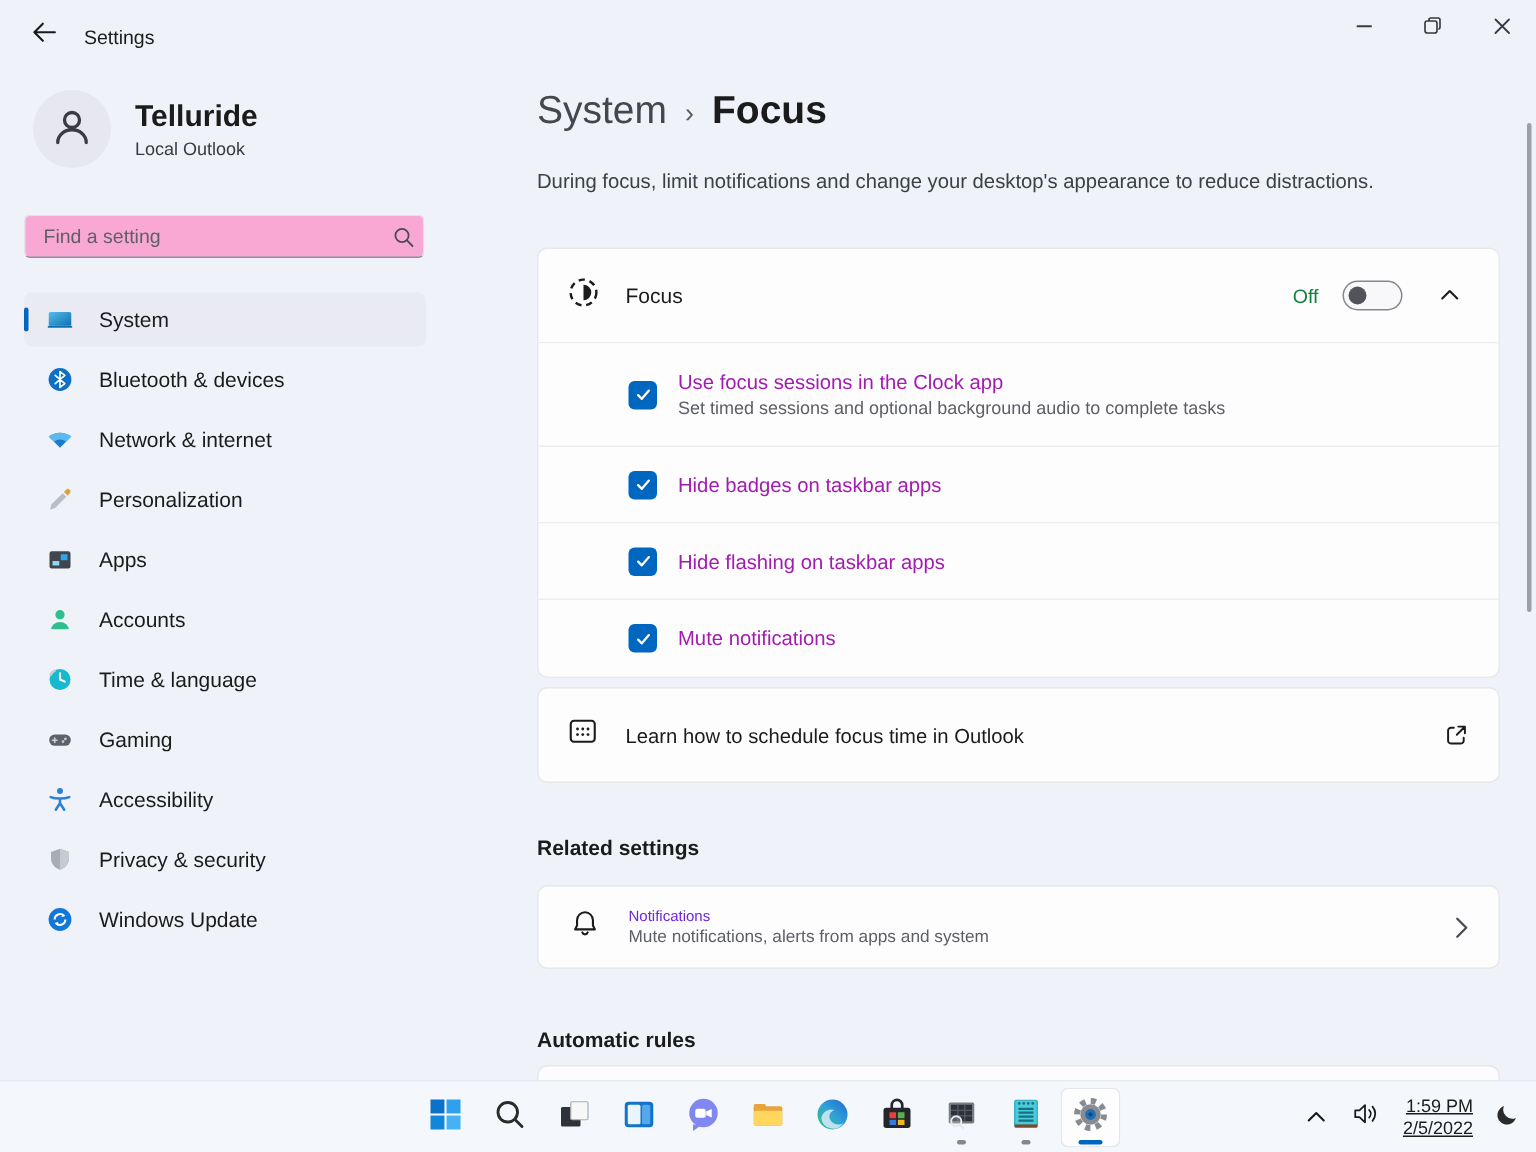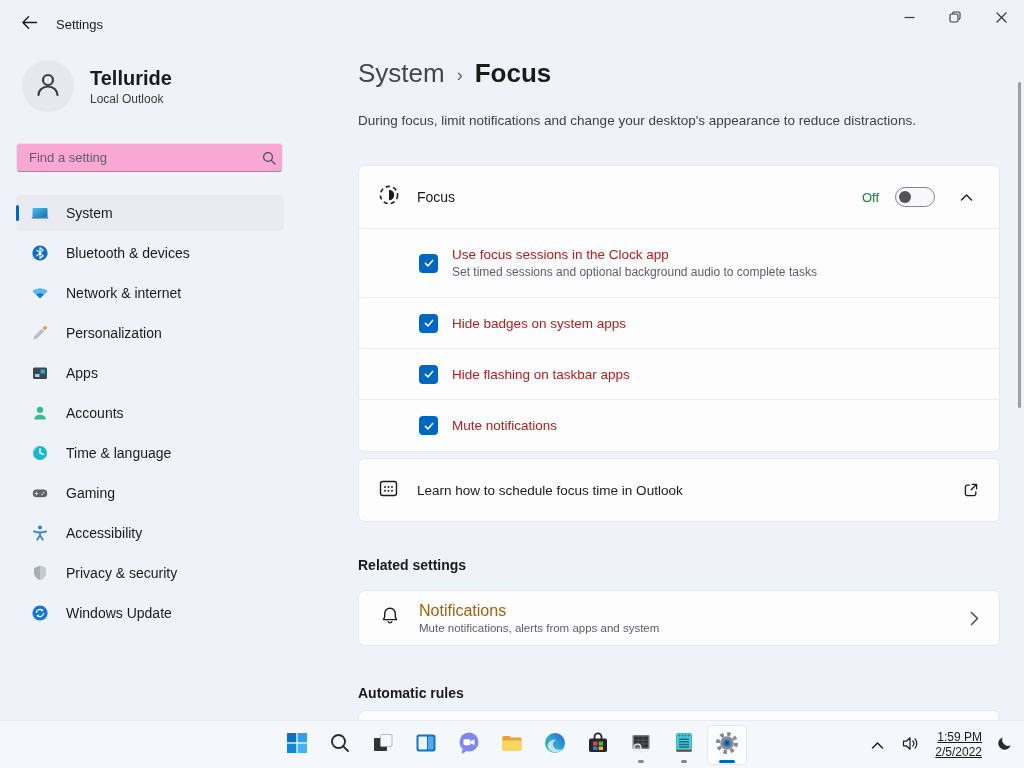--- a/index.html
+++ b/index.html
@@ -53,36 +53,36 @@
   .toggle-state { font-size:13px; color:#15803d; }
   .toggle { width:40px; height:20px; border:1px solid #86868C; border-radius:10px; background:#F8F8FA; position:relative; cursor:pointer; }
   .toggle-knob { position:absolute; left:3px; top:3px; width:12px; height:12px; border-radius:50%; background:#53535A; }
   .expander { width:30px; height:30px; display:flex; align-items:center; justify-content:center; border-radius:4px; cursor:pointer; }
 
   .option-row { padding-left:60px; }
   .option-row.tall { height:69px; }
   .option-row.short { height:51px; }
   .checkbox { width:19px; height:19px; border-radius:4px; background:#0067C0; display:flex; align-items:center; justify-content:center; flex:none; cursor:pointer; }
   .option-texts { margin-left:14px; display:flex; flex-direction:column; gap:3px; }
-  .option-label { font-size:13.5px; color:#b91c1c; }
+  .option-label { font-size:13.5px; color:#a21caf; }
   .option-desc { font-size:12px; color:#5d5f66; }
 
   #outlook-card { top:410px; }
   .outlook-row { height:62px; padding:0 20px 0 19px; cursor:pointer; }
   .outlook-label { font-size:13.5px; margin-left:18px; }
   .row-action { margin-left:auto; display:flex; align-items:center; }
 
   .section-heading { position:absolute; left:0; font-size:14px; font-weight:700; color:#1b1b1b; }
   #related-heading { top:509px; }
   #auto-heading { top:637px; }
 
   #notif-card { top:542px; }
   .notif-row { height:54px; padding:0 20px 0 20px; cursor:pointer; }
   .notif-texts { margin-left:18px; display:flex; flex-direction:column; gap:2px; }
-  .notif-title { font-size:16px; color:#a16207; }
+  .notif-title { font-size:10px; color:#6d28d9; }
   .notif-desc { font-size:11.5px; color:#5d5f66; }
 
   #stub-card { top:662px; height:40px; }
 
   .scrollbar-thumb { position:absolute; right:3px; top:82px; width:3px; height:326px; background:#9aa0a8; border-radius:2px; cursor:pointer; }
 
   
   .taskbar { position:absolute; left:0; right:0; bottom:0; height:48px; background:#F4F7FC; border-top:1px solid #E7EAF0; }
   .tb-center { position:absolute; left:50%; top:0; height:48px; transform:translateX(-50%); display:flex; align-items:center; gap:3px; }
   .tb-btn { width:40px; height:40px; border-radius:5px; display:flex; align-items:center; justify-content:center; position:relative; cursor:pointer; }
@@ -328,21 +328,21 @@
         </span>
       </div>
 
       <div class="card-row option-row short">
         <span class="checkbox">
           <svg width="12" height="12" viewBox="0 0 12 12">
               <polyline points="2.4,6.4 4.9,8.9 9.6,3.4" fill="none" stroke="#fff" stroke-width="1.5" stroke-linecap="round" stroke-linejoin="round"></polyline>
             </svg>
         </span>
         <span class="option-texts">
-          <span class="option-label">Hide badges on system apps</span>
+          <span class="option-label">Hide badges on taskbar apps</span>
         </span>
       </div>
 
       <div class="card-row option-row short">
         <span class="checkbox">
           <svg width="12" height="12" viewBox="0 0 12 12">
               <polyline points="2.4,6.4 4.9,8.9 9.6,3.4" fill="none" stroke="#fff" stroke-width="1.5" stroke-linecap="round" stroke-linejoin="round"></polyline>
             </svg>
         </span>
         <span class="option-texts">

